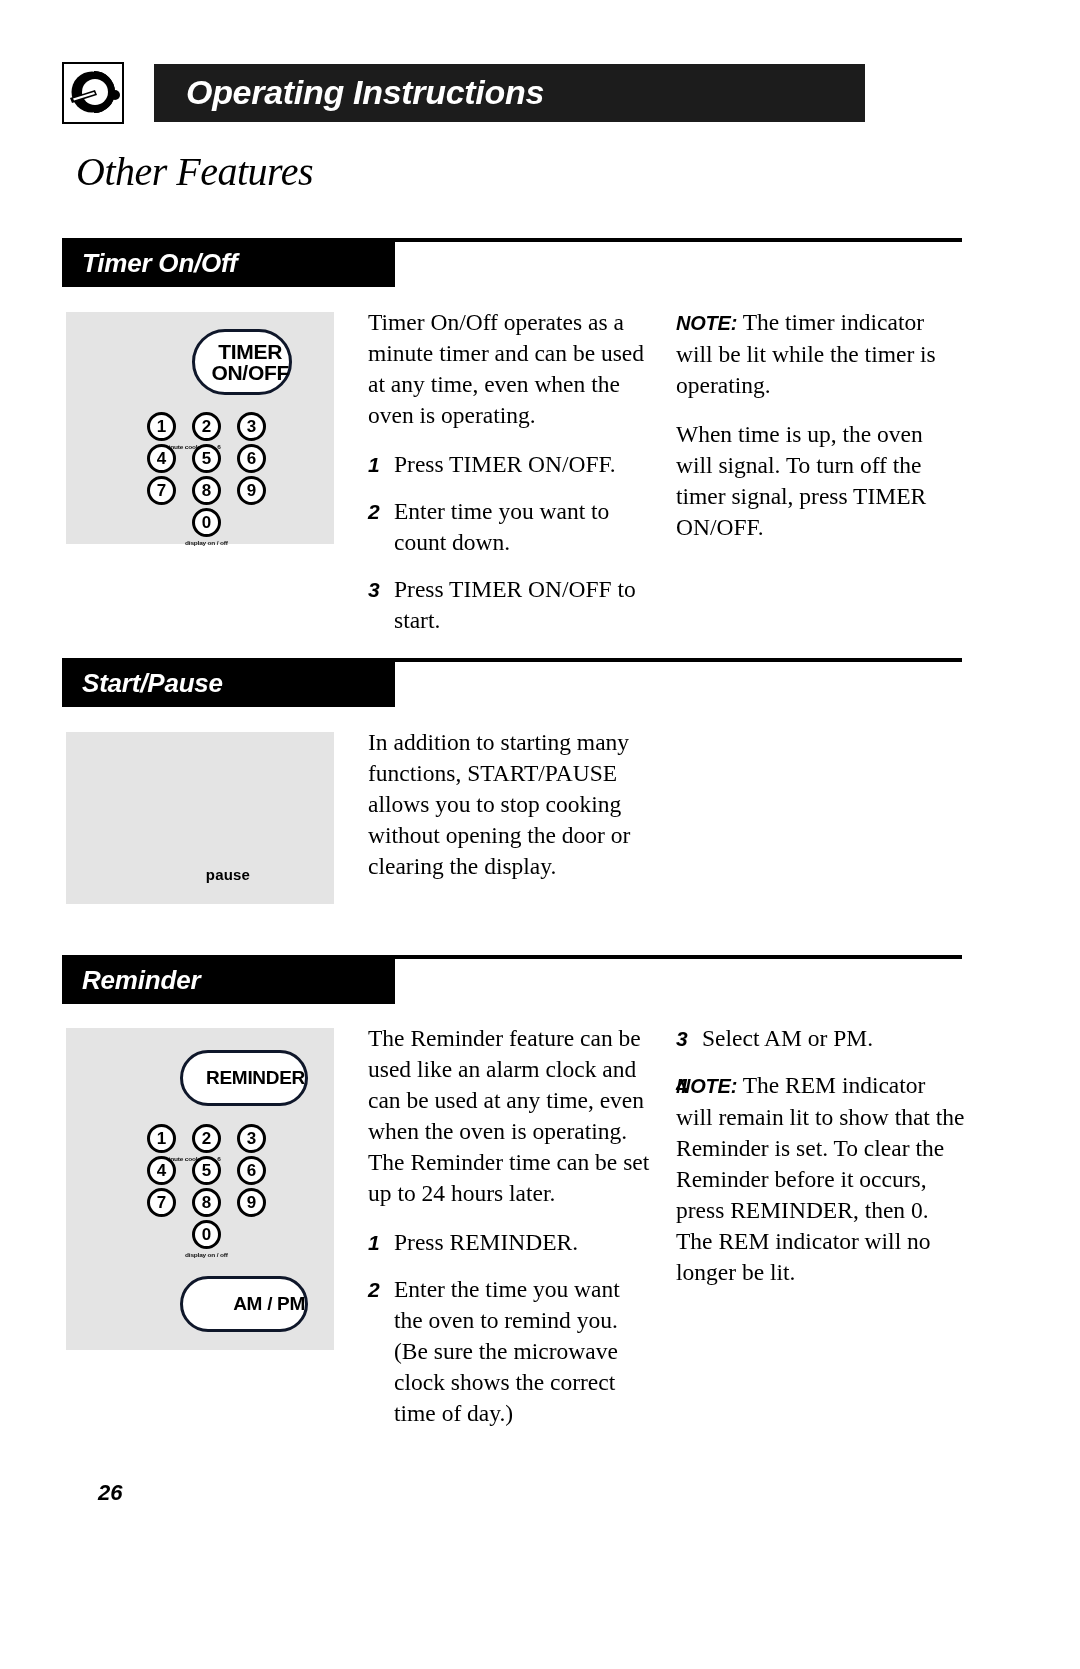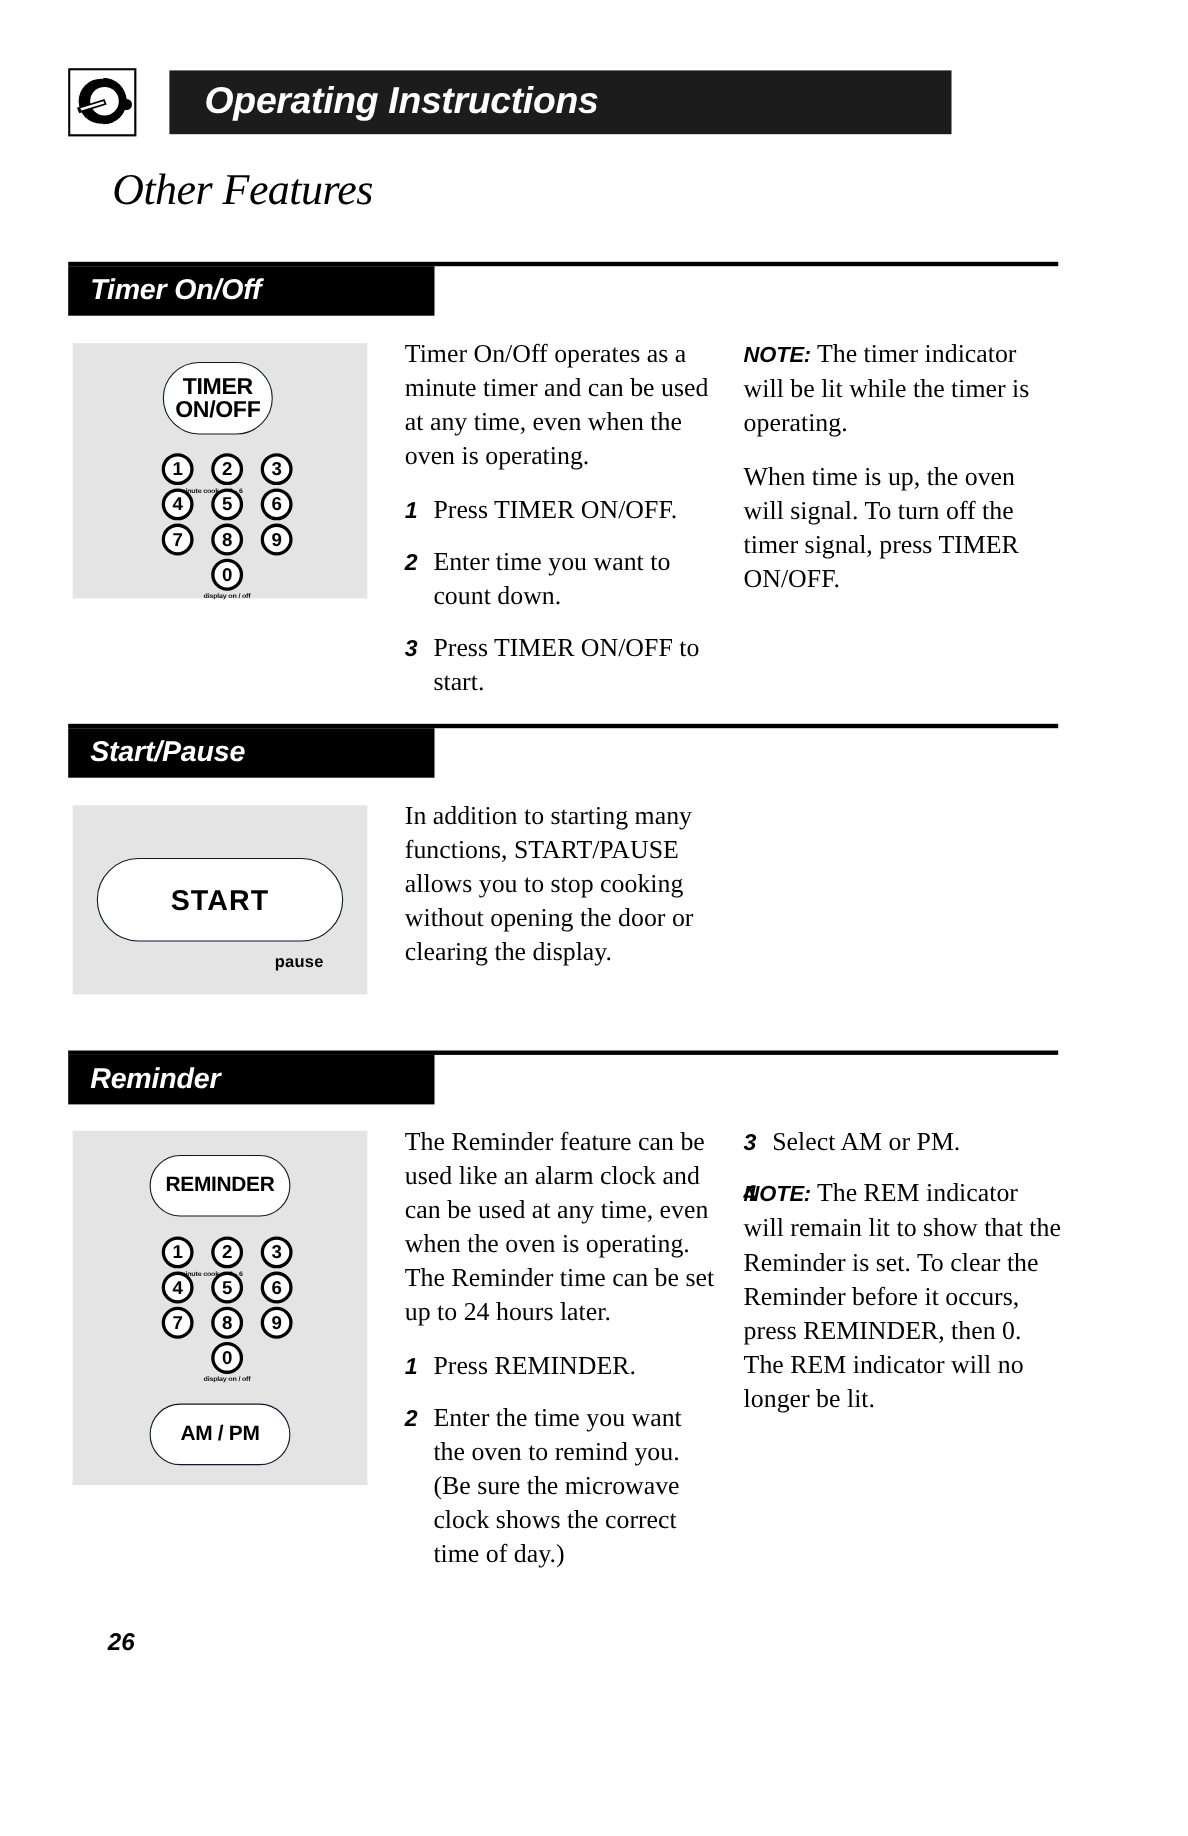--- a/index.html
+++ b/index.html
@@ -59,21 +59,21 @@
     font-style: italic;
     font-weight: bold;
     font-size: 34px;
     letter-spacing: -0.3px;
     white-space: nowrap;
   }
 
   
   .page-title {
     position: absolute;
-    left: 102px;
+    left: 76px;
     top: 148px;
     font-family: "Liberation Serif", serif;
     font-style: italic;
     font-size: 40px;
     letter-spacing: -0.5px;
     white-space: nowrap;
   }
 
   
   .section {
@@ -113,31 +113,32 @@
 
   
   .panel {
     position: absolute;
     background: #e4e4e4;
   }
 
   .oval-btn {
     position: absolute;
     background: #ffffff;
-    border: 1px solid #0f172a;
+    border: 3px solid #0f172a;
     border-radius: 999px;
     box-sizing: border-box;
     display: flex;
     align-items: center;
-    justify-content: center;
+    justify-content: flex-end;
     text-align: center;
     font-family: "Liberation Sans", sans-serif;
     font-weight: bold;
     line-height: 1.02;
     letter-spacing: -0.3px;
+    margin-left: 44px;
   }
 
   .keypad {
     position: absolute;
   }
   .key {
     position: absolute;
     width: 29px;
     height: 29px;
     border: 3px solid #000;
@@ -296,22 +297,21 @@
   </div>
 
   <div class="section" style="top:658px;">
     <div class="sec-rule"></div>
     <div class="sec-tab">
       <div class="sec-tab-label">Start/Pause</div>
     </div>
   </div>
 
   <div class="panel" style="left:66px; top:732px; width:268px; height:172px;">
-    <div class="oval-btn" style="left:22px; top:48px; width:224px; height:76px; font-size:26px; letter-spacing:1px;">START</div>
-    <div class="pause-label" style="left:0; top:134px; width:324px; text-align:center;margin-left:44px;">pause</div>
+    <div class="pause-label" style="left:0; top:134px; width:324px; text-align:center;">pause</div>
   </div>
 
   <div class="col" style="left:368px; top:727px; width:290px;">
     <p>In addition to starting many functions, START/PAUSE allows you to stop cooking without opening the door or clearing the display.</p>
   </div>
 
   <div class="section" style="top:955px;">
     <div class="sec-rule"></div>
     <div class="sec-tab">
       <div class="sec-tab-label">Reminder</div>

